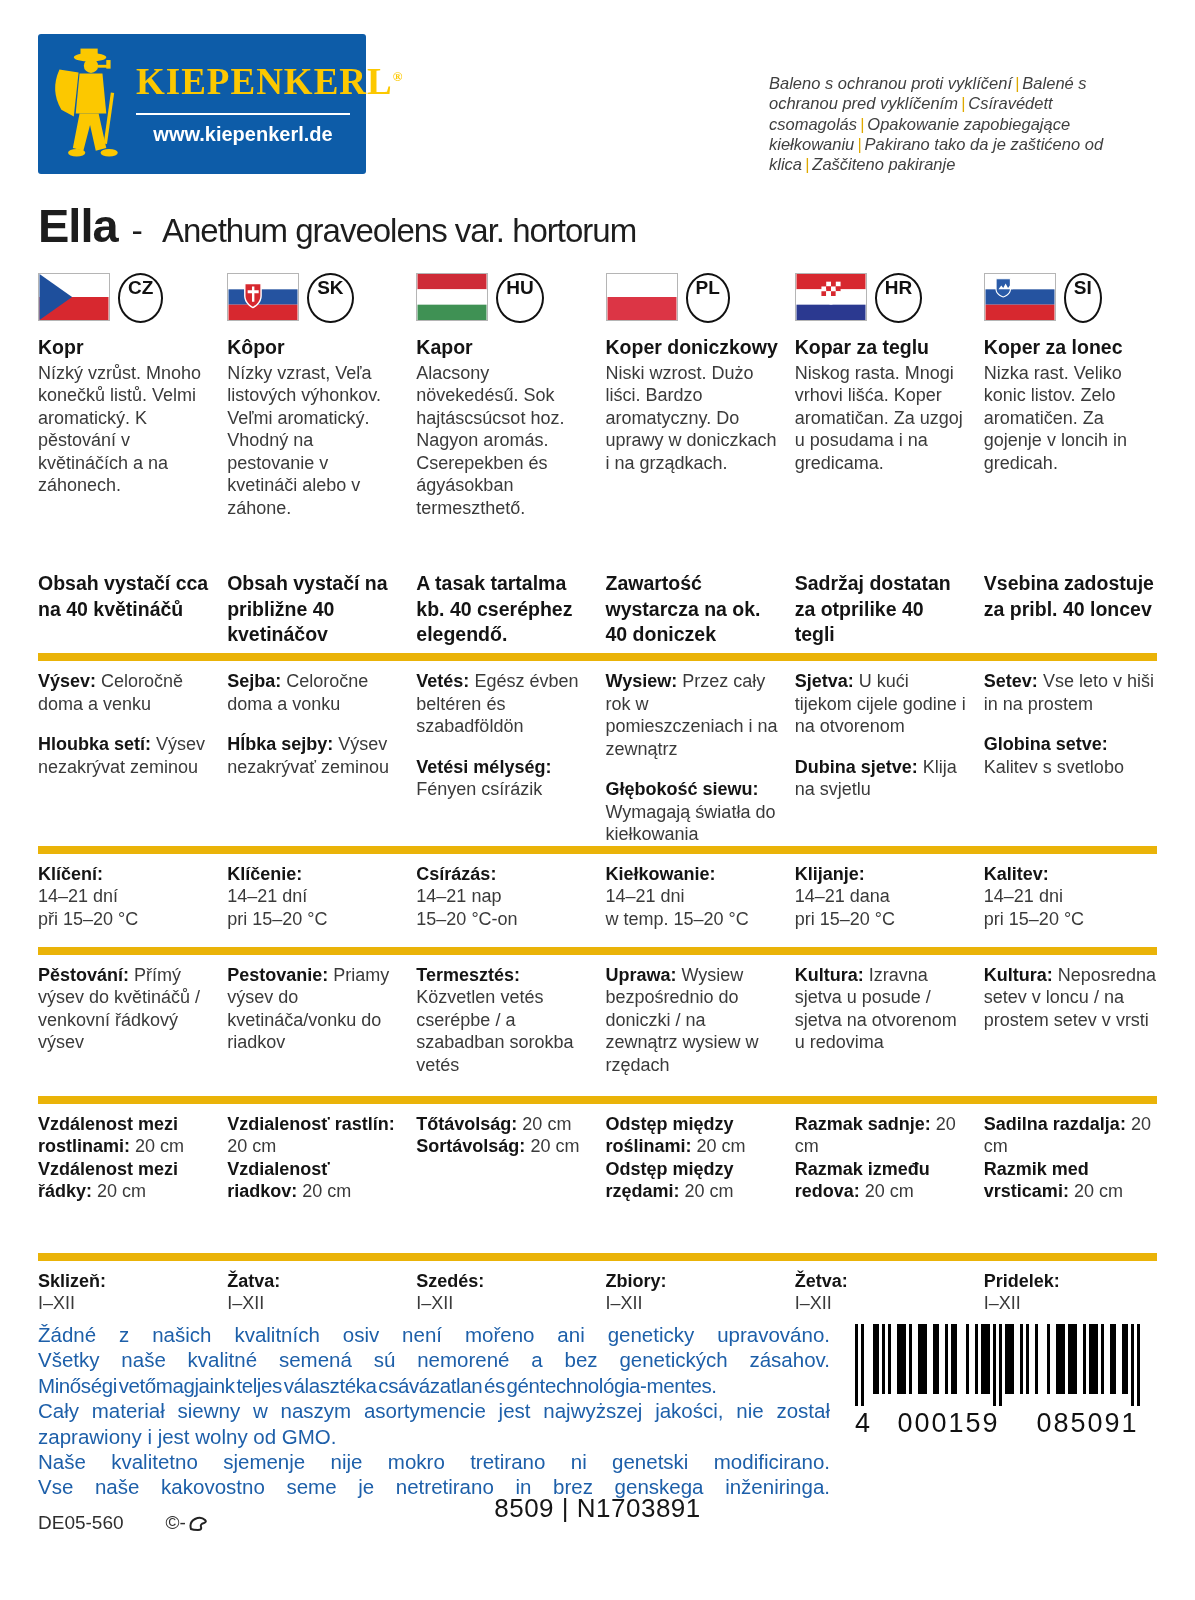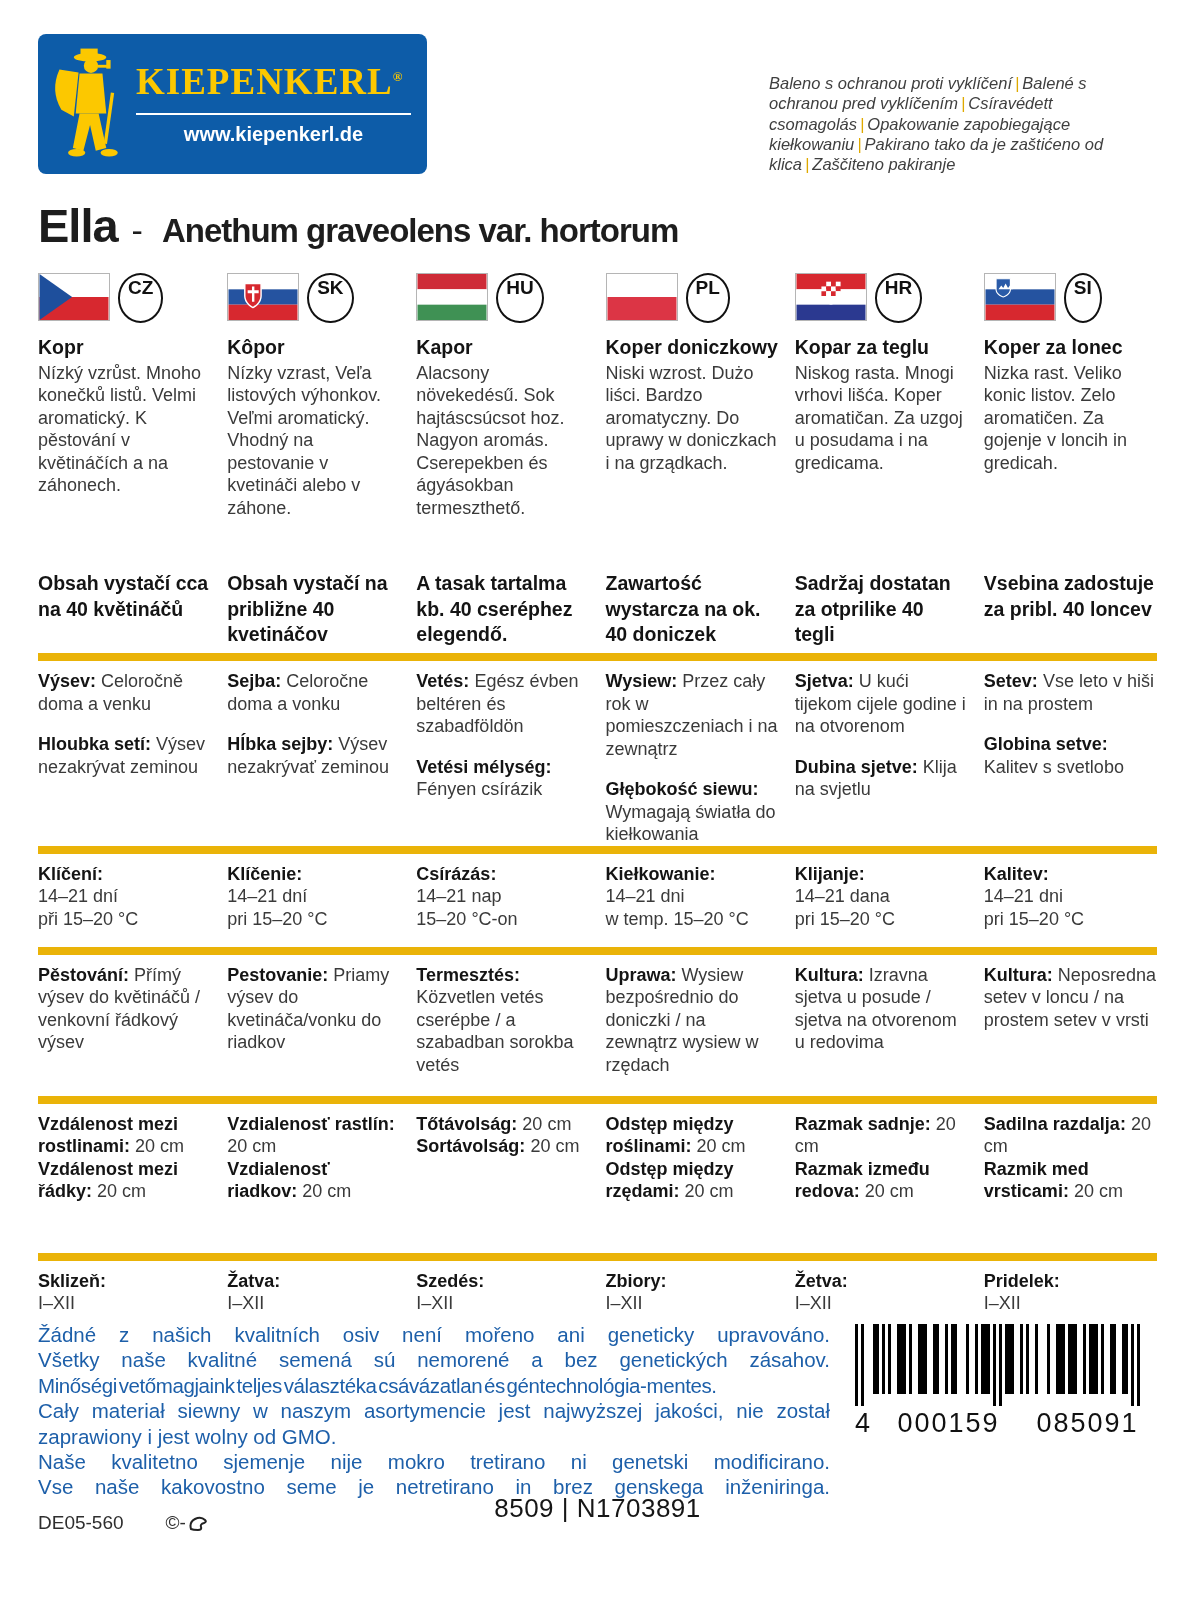--- a/index.html
+++ b/index.html
@@ -1,31 +1,31 @@
 <!DOCTYPE html>
 <html><head>
 <meta charset="utf-8">
 <style>
   html,body{margin:0;padding:0}
   body{width:1195px;height:1600px;background:#fff;font-family:"Liberation Sans",sans-serif;color:#3a3a3a;position:relative;overflow:hidden}
   .page{padding:34px 38px 0}
   
   .header{display:flex;justify-content:space-between;align-items:flex-start}
-  .logo{width:389px;height:140px;background:#0d5ca8;border-radius:8px;position:relative;flex:0 0 auto}
+  .logo{width:328px;height:140px;background:#0d5ca8;border-radius:3px;position:relative;flex:0 0 auto}
   .mascot{position:absolute;left:10px;top:8px;height:124px;width:86px}
   .brandline{margin:26px 16px 0 98px;color:#fcc800;font-family:"Liberation Serif",serif;font-weight:700;font-size:37px;letter-spacing:1px;white-space:nowrap}
   .brandline sup{font-size:13px;letter-spacing:0}
   .wwwline{margin:10px 16px 0 98px;border-top:2px solid #fff;padding-top:8px;color:#fff;font-weight:700;font-size:20px;text-align:center}
   .note{width:388px;margin-top:39px;font-style:italic;font-size:16.5px;line-height:1.23;color:#3f3f3f;text-align:left}
   .note .sep{color:#dfa900;padding:0 3px}
   
   .title{margin:24px 0 20px;display:flex;align-items:baseline;color:#1d1d1d;letter-spacing:-1px}
   .title .variety{font-size:47px;font-weight:700}
   .title .dash{font-size:34px;margin:0 20px 0 14px}
-  .title .species{font-size:33px;font-weight:700}
+  .title .species{font-size:33px;font-weight:400}
   
   .grid{display:grid;grid-template-columns:repeat(6,1fr);column-gap:16px}
   .cell p{margin:0}
   .s-flags{height:50px;margin-bottom:12px}
   .s-desc{min-height:236px}
   .s-content{min-height:82px}
   .ruled{border-top:8px solid #eab308;padding-top:9px}
   .s-sow{min-height:160px}
   .s-germ{min-height:84px}
   .s-cult{min-height:132px}

